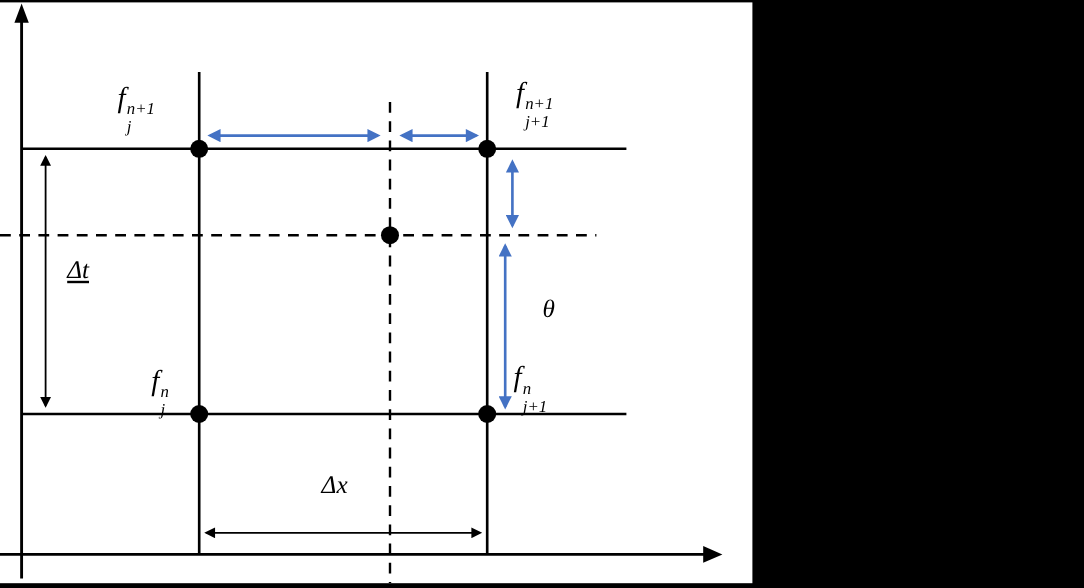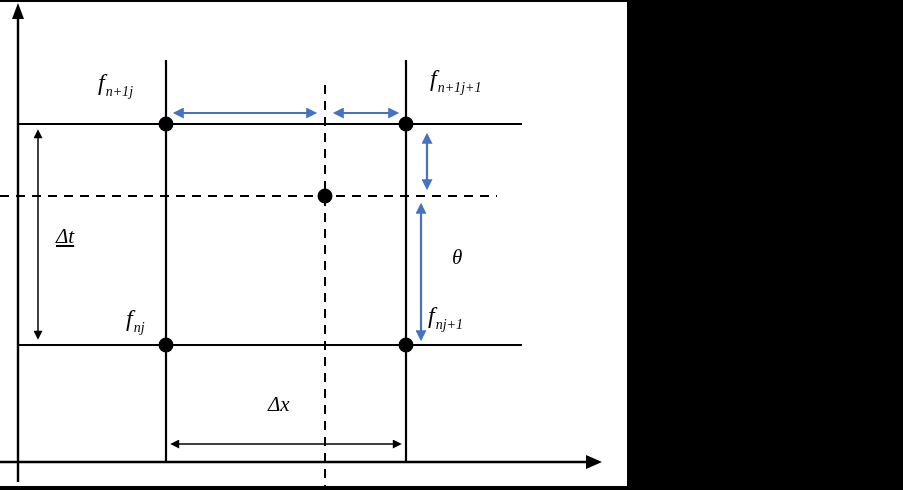--- a/index.html
+++ b/index.html
@@ -22,21 +22,21 @@
     position: absolute;
     color: #000;
     font-style: italic;
     font-size: 24px;
     line-height: 1;
     white-space: nowrap;
   }
   .mbase { font-size: 24px; }
   .mscripts {
     display: inline-flex;
-    flex-direction: row;
+    flex-direction: column;
     align-items: flex-start;
     font-size: 14px;
     line-height: 1.02;
     vertical-align: -0.45em;
     margin-left: 1px;
   }
   .measure {
     position: absolute;
     color: #000;
     font-style: italic;
@@ -114,18 +114,18 @@
         </span>
     </div>
 
     <div class="mlabel" style="left:428px; top:301px;">
       <span class="mbase">f</span><span class="mscripts">
           <span>n</span>
           <span>j+1</span>
         </span>
     </div>
 
-    <div class="measure" style="left:56px; top:224px;text-decoration:underline;">Δt</div>
+    <div class="measure" style="left:56px; top:213px;text-decoration:underline;">Δt</div>
     <div class="measure" style="left:452px; top:245px;">θ</div>
     <div class="measure" style="left:268px; top:392px;">Δx</div>
 
   </div>
 </div>
 
 </body></html>

